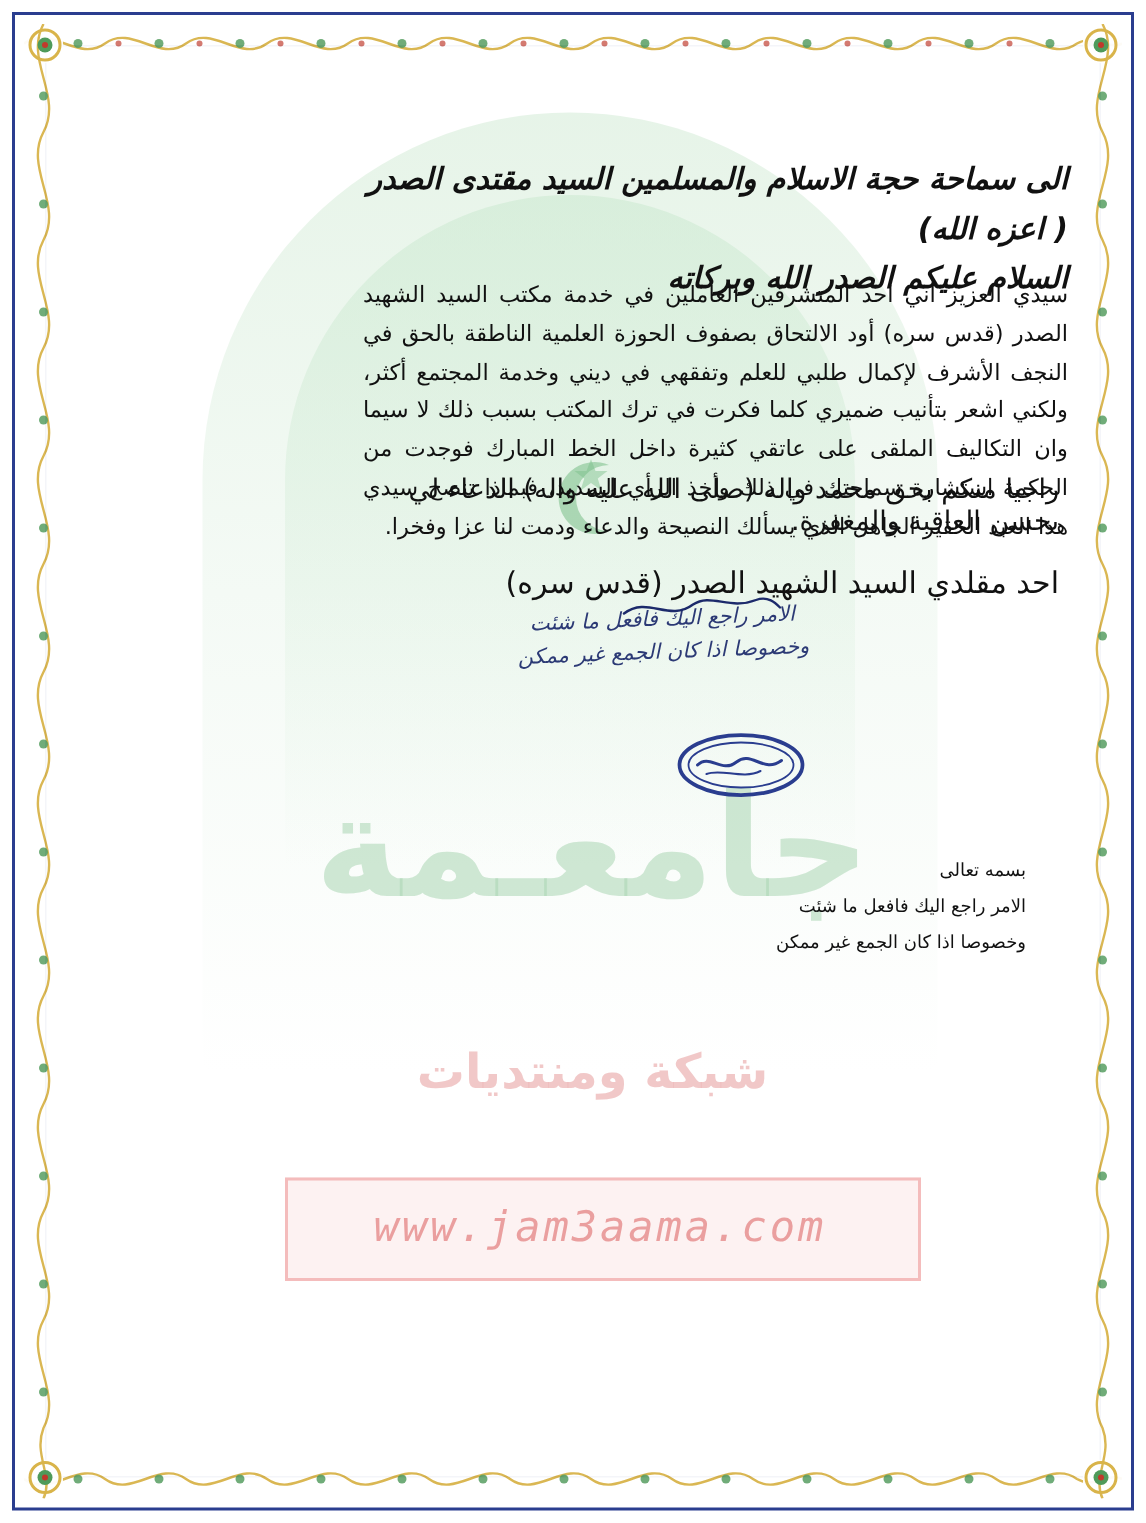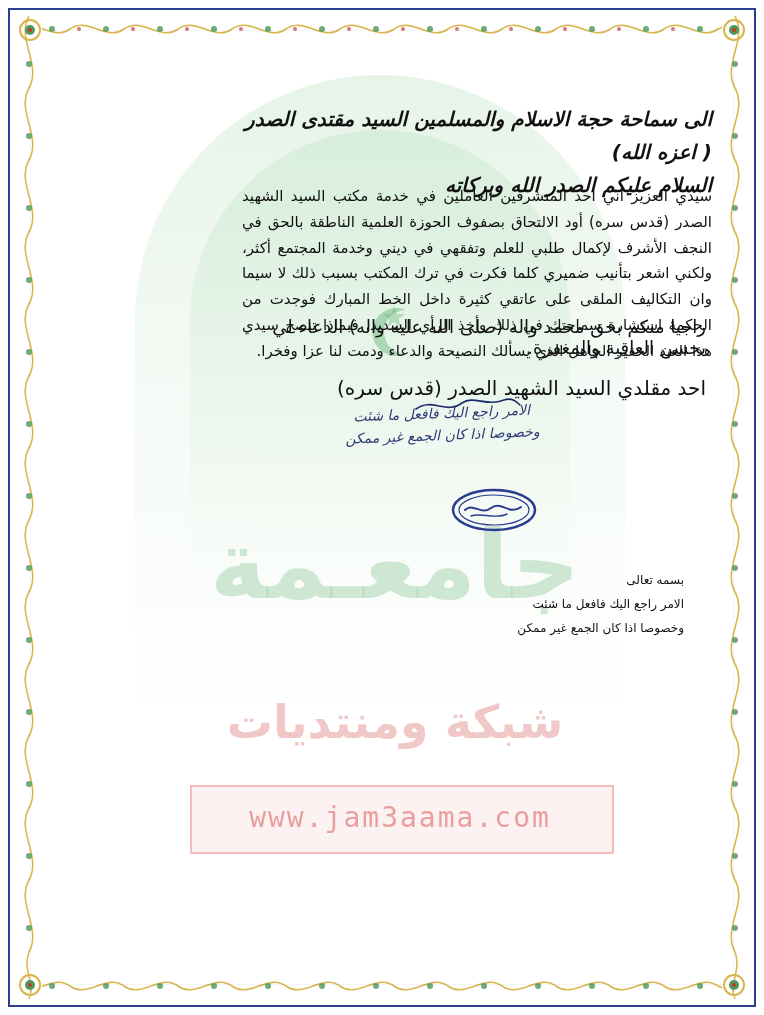--- a/index.html
+++ b/index.html
@@ -82,21 +82,21 @@
     color: rgba(170, 214, 178, 0.55);
     font-family: "DejaVu Sans", "Liberation Sans", sans-serif;
     direction: rtl;
     white-space: nowrap;
   }
   .wm-arabic-sub {
     position: absolute;
     left: 120px; top: 655px;
     width: 470px;
     text-align: center;
-    font-size: 46px;
+    font-size: 32px;
     font-weight: bold;
     color: rgba(238, 186, 186, 0.8);
     direction: rtl;
     white-space: nowrap;
   }
   .wm-crescent {
     position: absolute;
     left: 322px; top: 260px;
     width: 64px; height: 64px;
   }
@@ -110,20 +110,21 @@
   .wm-url-text {
     position: absolute;
     left: 150px; top: 745px;
     width: 420px; height: 65px;
     line-height: 65px;
     text-align: center;
     font-family: "DejaVu Sans Mono", "Liberation Mono", monospace;
     font-size: 28px;
     letter-spacing: 2px;
     color: rgba(232, 150, 150, 0.9);
+    font-style: italic;
   }
 
   
   .content {
     position: absolute;
     left: 52px; top: 48px;
     width: 660px; height: 920px;
     direction: rtl;
     text-align: right;
     font-family: "DejaVu Sans", "Liberation Sans", sans-serif;

